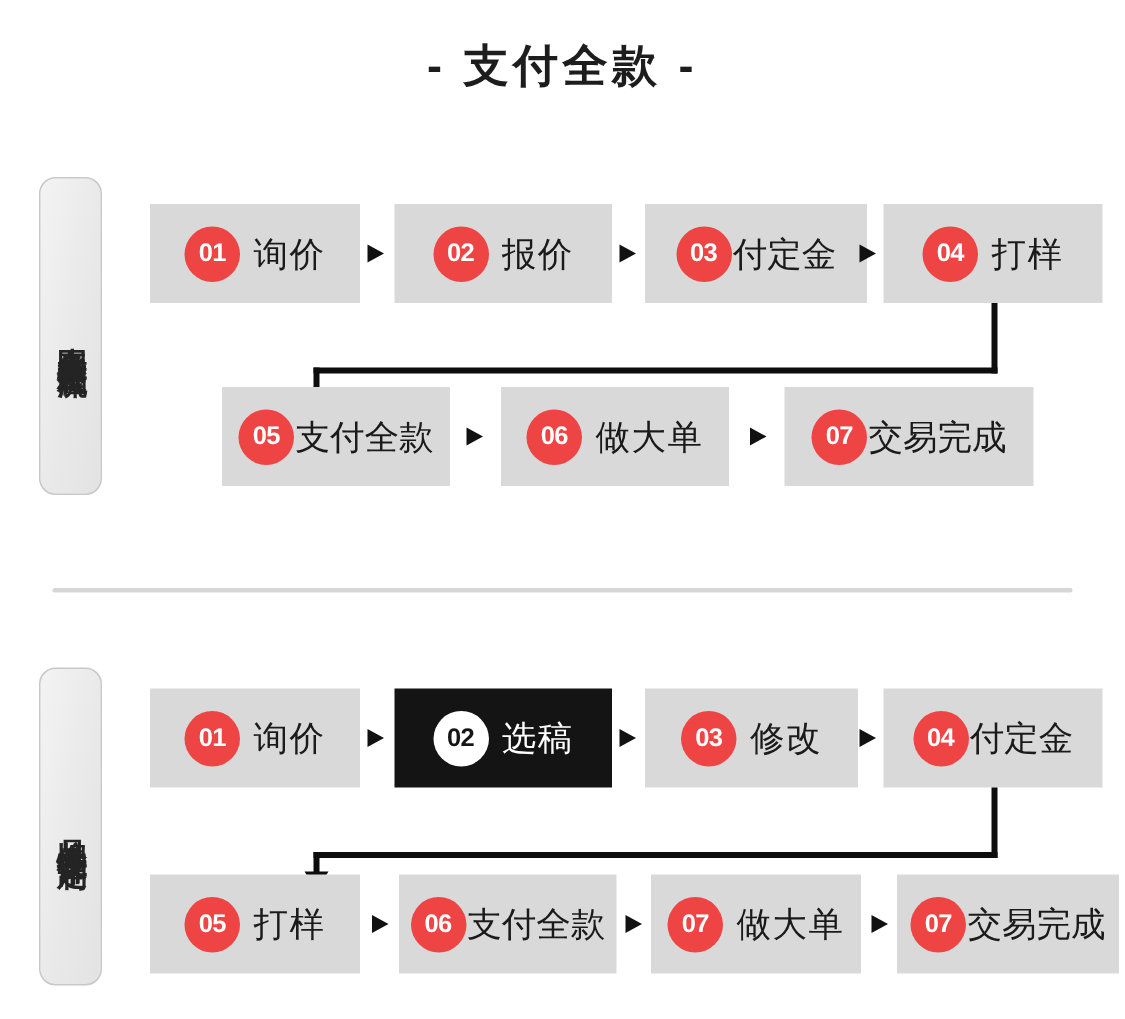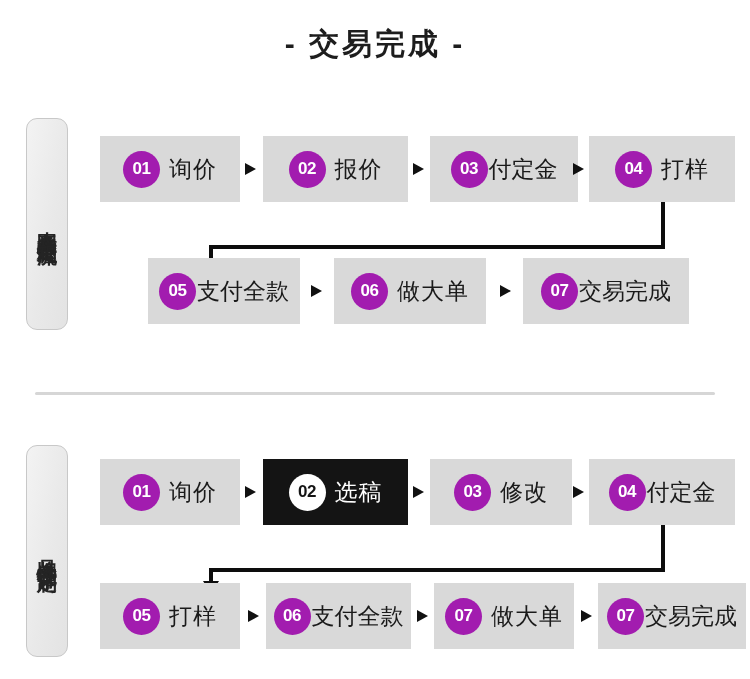--- a/index.html
+++ b/index.html
@@ -75,21 +75,21 @@
     justify-content: center;
     gap: 9px;
   }
   .step-box.dark { background: #141414; }
 
   .step-badge {
     width: 37px;
     height: 37px;
     min-width: 37px;
     border-radius: 50%;
-    background: #a21caf;
+    background: #ef4444;
     color: #ffffff;
     font-size: 17px;
     font-weight: bold;
     display: flex;
     align-items: center;
     justify-content: center;
     letter-spacing: -0.5px;
   }
   .step-box.dark .step-badge {
     background: #ffffff;
@@ -152,21 +152,21 @@
     top: 392px;
     width: 680px;
     height: 3px;
     background: #d6d6d6;
     border-radius: 2px;
   }
 </style>
 </head>
 <body>
 
-<div class="page-title">- 交易完成 -</div>
+<div class="page-title">- 支付全款 -</div>
 
 <div class="section" id="section-1">
 
   <div class="side-label">
     <span class="side-label-text">来图来样定制流程</span>
   </div>
 
   <div class="flow-row" id="s1-row-1">
 
     <div class="step-box" style="left:100px; width:140px;">

